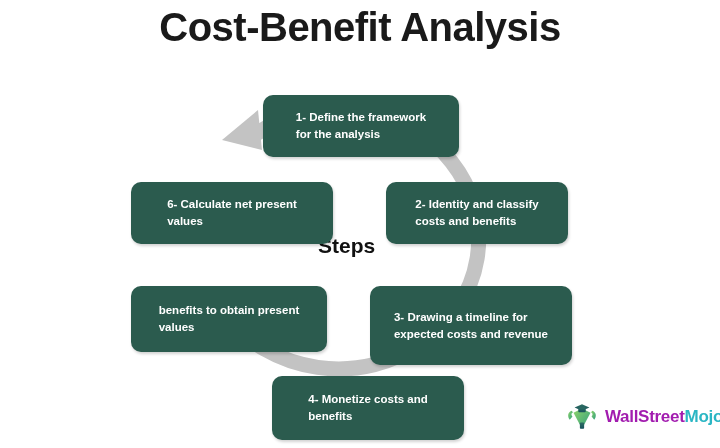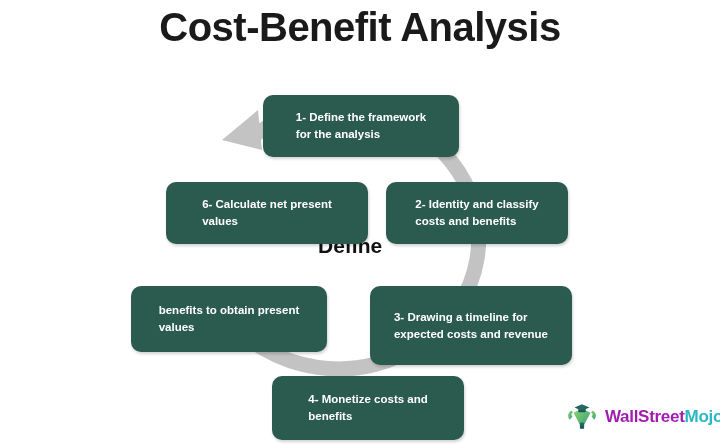--- a/index.html
+++ b/index.html
@@ -70,21 +70,21 @@
     box-sizing: border-box;
     box-shadow: 1px 2px 3px rgba(0,0,0,0.18);
   }
   .step-box span { display: block; }
 
   .box-1 { left: 263px; top: 95px;  width: 196px; height: 62px; }
   .box-2 { left: 386px; top: 182px; width: 182px; height: 62px; }
   .box-3 { left: 370px; top: 286px; width: 202px; height: 79px; }
   .box-4 { left: 272px; top: 376px; width: 192px; height: 64px; }
   .box-5 { left: 131px; top: 286px; width: 196px; height: 66px; }
-  .box-6 { left: 131px; top: 182px; width: 202px; height: 62px; margin-left: 35px; }
+  .box-6 { left: 131px; top: 182px; width: 202px; height: 62px; }
 
   
   .logo {
     position: absolute;
     left: 565px;
     top: 399px;
     display: flex;
     align-items: center;
     gap: 6px;
   }
@@ -111,21 +111,21 @@
   <div class="title">Cost-Benefit Analysis</div>
 
   <svg class="ring-layer" viewBox="0 0 720 448" xmlns="http://www.w3.org/2000/svg">
 
     <path d="M 256 134
              A 140 130 0 1 1 226 316" fill="none" stroke="#c3c3c3" stroke-width="15" stroke-linecap="butt"></path>
 
     <polygon points="258,110 262,150 222,140" fill="#c3c3c3"></polygon>
   </svg>
 
-  <div class="center-label">Define</div>
+  <div class="center-label">Steps</div>
 
   <div class="step-box box-1">
     <div>
       <span>1- Define the framework</span>
       <span>for the analysis</span>
     </div>
   </div>
 
   <div class="step-box box-2">
     <div>

